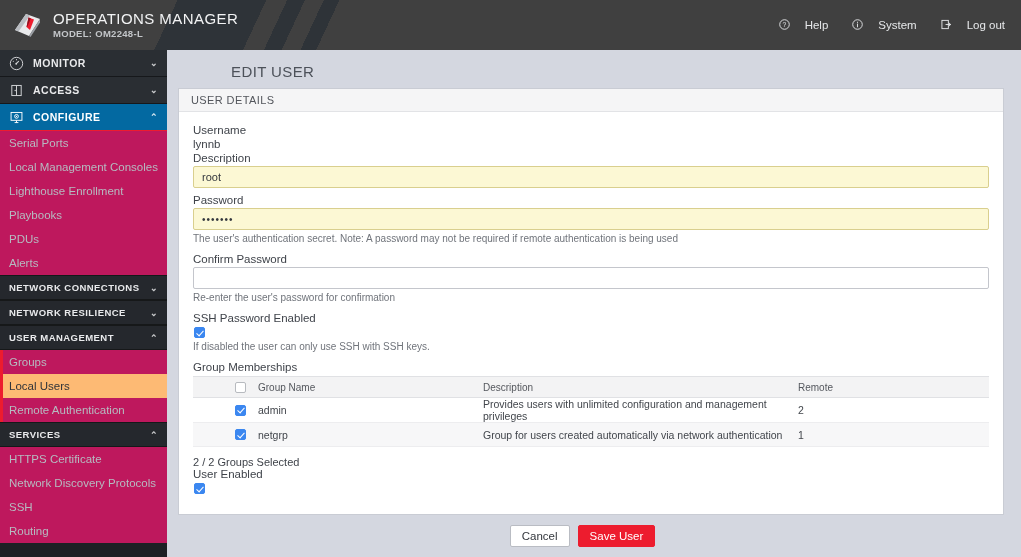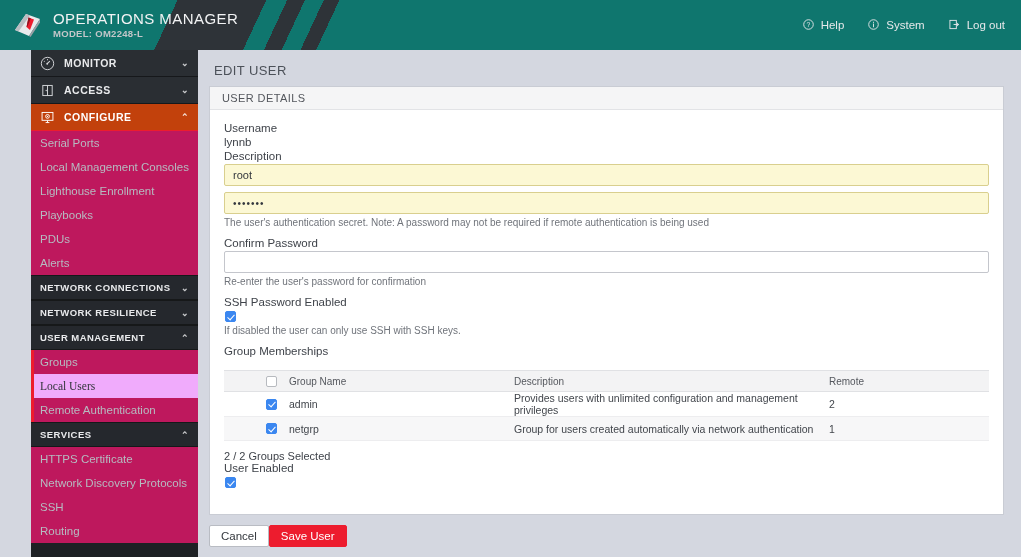--- a/index.html
+++ b/index.html
@@ -7,21 +7,21 @@
     width: 1021px; height: 557px;
     font-family: "Liberation Sans", sans-serif;
     background: #d4d7e0;
     overflow: hidden;
   }
   .app { position: relative; width: 1021px; height: 557px; display: flex; flex-direction: column; }
 
   
   .header {
     height: 50px; flex: 0 0 50px;
-    background: #0f766e;
+    background: #404040;
     position: relative; overflow: hidden;
     display: flex; align-items: center;
     z-index: 5;
   }
   .header-stripes {
     position: absolute; inset: 0;
     background:
       linear-gradient(115deg, transparent 0 17.0%, #2e3338 17.0% 25.5%, transparent 25.5% 27.5%,
       #2e3338 27.5% 29.2%, transparent 29.2% 31.0%, #2e3338 31.0% 32.5%, transparent 32.5% 100%);
     pointer-events: none;
@@ -34,72 +34,72 @@
   }
   .brand-model {
     color: #c3c6c9; font-size: 9.5px; font-weight: bold; letter-spacing: .3px; margin-top: 1px;
   }
   .header-nav {
     margin-left: auto; display: flex; align-items: center; gap: 24px;
     padding-right: 16px; position: relative; z-index: 2;
   }
   .header-nav a {
     color: #e6e8ea; font-size: 11.5px; text-decoration: none;
-    display: flex; align-items: center; gap: 7px; cursor: pointer;
-  }
-
-  
-  .body-row { flex: 1 1 auto; display: flex; min-height: 0; padding-left: 31px; }
+    display: flex; align-items: center; gap: 15px; cursor: pointer;
+  }
+
+  
+  .body-row { flex: 1 1 auto; display: flex; min-height: 0; }
 
   
   .sidebar {
     width: 167px; flex: 0 0 167px;
     background: #1d2024;
     overflow: hidden;
     position: relative;
   }
   .nav-top {
     height: 27px; display: flex; align-items: center; gap: 9px;
     padding: 0 9px; color: #e9eaec;
     font-size: 10.5px; font-weight: bold; letter-spacing: .5px;
     background: #2a2e33; border-bottom: 1px solid #16181b; cursor: pointer;
     position: relative;
   }
-  .nav-top.active { background: #c2410c; color: #fff; border-bottom-color: #ed1c2e; }
+  .nav-top.active { background: #0369a1; color: #fff; border-bottom-color: #ed1c2e; }
   .nav-top .chev { margin-left: auto; font-size: 9px; opacity: .85; }
   .nav-ico { width: 15px; height: 15px; flex: 0 0 15px; display: block; }
 
   .nav-section {
     height: 25px; display: flex; align-items: center;
     padding: 0 9px; color: #e9eaec;
     font-size: 9.5px; font-weight: bold; letter-spacing: .45px;
     background: #25282d; border-top: 1px solid #161819; border-bottom: 1px solid #161819;
     cursor: pointer;
   }
   .nav-section .chev { margin-left: auto; font-size: 9px; opacity: .85; }
 
   .nav-item {
     height: 24px; display: flex; align-items: center;
     padding-left: 9px; color: #b6bbc1; font-size: 11.5px;
     background: #be185d; cursor: pointer; position: relative;
   }
   .nav-item.redbar::before {
     content: ""; position: absolute; left: 0; top: 0; bottom: 0; width: 3px; background: #ed1c2e;
   }
-  .nav-item.selected { background: #f0abfc; color: #30343a; font-family: Liberation Serif, serif; }
+  .nav-item.selected { background: #fdba74; color: #30343a; }
 
   
   .main {
     flex: 1 1 auto; background: #d4d7e0;
     display: flex; flex-direction: column; min-width: 0;
     padding: 0 17px 0 11px;
   }
   .crumb {
-    font-size: 13px; color: #4c5159; letter-spacing: .4px;
-    padding: 13px 0 8px 5px; flex: 0 0 auto;
+    font-size: 15px; color: #4c5159; letter-spacing: .4px;
+    padding: 13px 0 8px 5px; flex: 0 0 auto; margin-left: 48px;
   }
   .panel {
     background: #fff; border: 1px solid #c9ccd4;
     flex: 1 1 auto; min-height: 0; display: flex; flex-direction: column;
   }
   .panel-head {
     background: #f5f5f6; border-bottom: 1px solid #e2e3e6;
     height: 23px; display: flex; align-items: center; padding-left: 12px;
     font-size: 11px; color: #53565c; letter-spacing: .4px; flex: 0 0 auto;
   }
@@ -126,43 +126,43 @@
     position: relative; margin: 3px 0 0 1px;
   }
   .cbx:checked { background: #3b87f0; border-color: #3b87f0; }
   .cbx:checked::after {
     content: ""; position: absolute; left: 3px; top: 0.5px;
     width: 3px; height: 6px; border: solid #fff; border-width: 0 1.6px 1.6px 0;
     transform: rotate(42deg);
   }
 
   
-  table.groups { width: 100%; border-collapse: collapse; margin-top: 13px; }
+  table.groups { width: 100%; border-collapse: collapse; margin-top: 3px; }
   table.groups th {
     background: #f3f3f4; border-top: 1px solid #e0e1e4; border-bottom: 1px solid #e0e1e4;
     height: 21px; font-size: 10px; font-weight: normal; color: #55585e;
     text-align: left; padding: 0 6px;
   }
   table.groups td {
     height: 24px; font-size: 10.5px; color: #42464c;
     border-bottom: 1px solid #ededef; padding: 0 6px; vertical-align: middle;
   }
   table.groups tr.alt td { background: #f7f7f8; }
   .col-chk { width: 55px; padding-left: 42px !important; }
   .col-name { width: 225px; }
   .col-desc { width: 315px; }
   .col-mem { width: auto; }
   .col-chk .cbx { margin: 0; }
 
   .sel-count { font-size: 11px; color: #3f434a; margin-top: 9px; }
 
   
   .footer {
-    flex: 0 0 42px; display: flex; align-items: center; justify-content: flex-start;
-    padding-right: 17px; background: #d4d7e0;
+    flex: 0 0 42px; display: flex; align-items: center; justify-content: center;
+    gap: 8px; padding-right: 17px; background: #d4d7e0;
   }
   .btn {
     height: 22px; min-width: 48px; padding: 0 11px;
     font-family: "Liberation Sans", sans-serif; font-size: 11.5px;
     border-radius: 2px; cursor: pointer; border: 1px solid #b9bcc3;
     background: #fff; color: #33373d;
   }
   .btn.primary { background: #ed1c2e; border-color: #ed1c2e; color: #fff; }
 </style>
 </head>
@@ -330,20 +330,21 @@
         <div class="panel-head">USER DETAILS</div>
         <div class="panel-body">
 
           <div class="f-label">Username</div>
           <div class="f-static">lynnb</div>
 
           <div class="f-label">Description</div>
           <input class="f-input autofill" value="root" style="">
 
           <div class="gap6"></div>
+          <div class="f-label">Password</div>
           <input class="f-input autofill pw" value="•••••••" style="">
           <div class="f-help">The user's authentication secret. Note: A password may not be required if remote authentication is being used</div>
 
           <div class="f-label">Confirm Password</div>
           <input class="f-input" value="" style="">
           <div class="f-help">Re-enter the user's password for confirmation</div>
 
           <div class="f-label">SSH Password Enabled</div>
           <input type="checkbox" class="cbx" checked="" style="">
           <div class="f-help">If disabled the user can only use SSH with SSH keys.</div>

